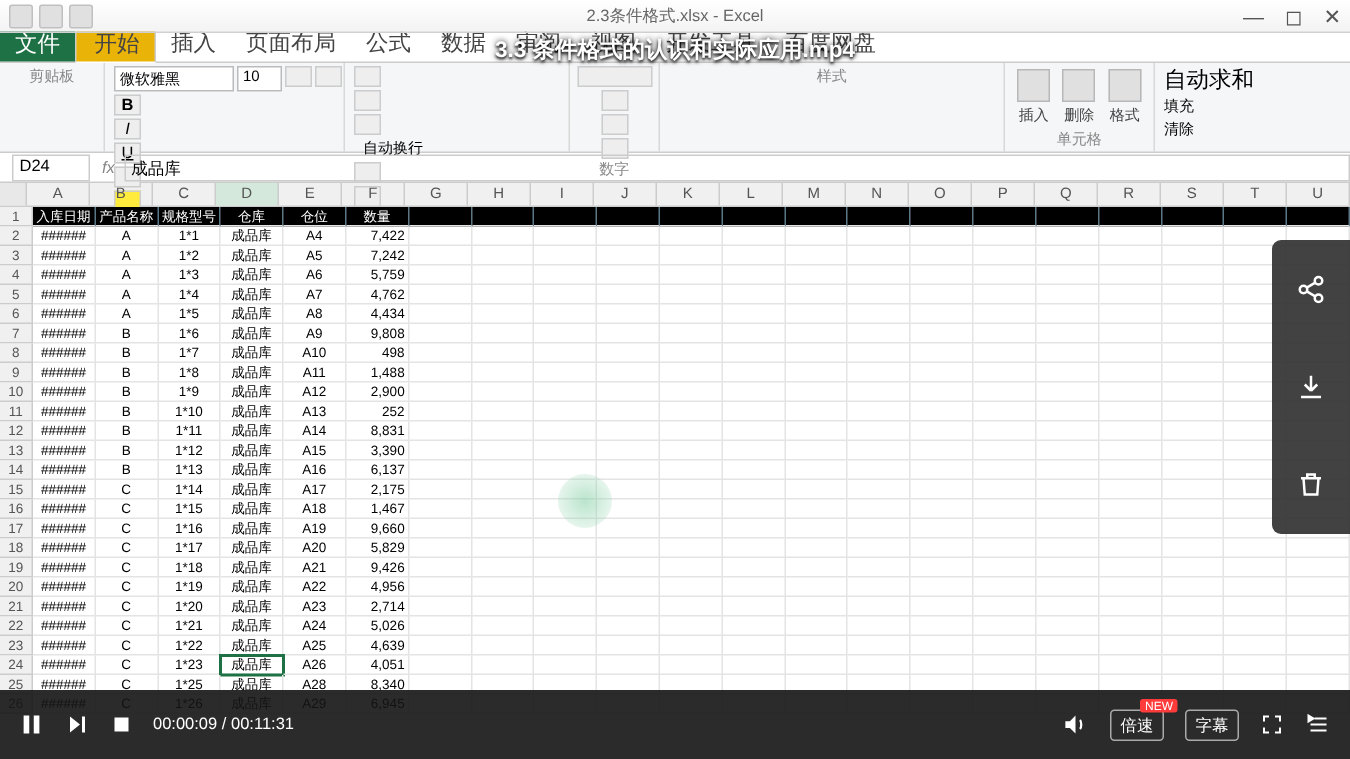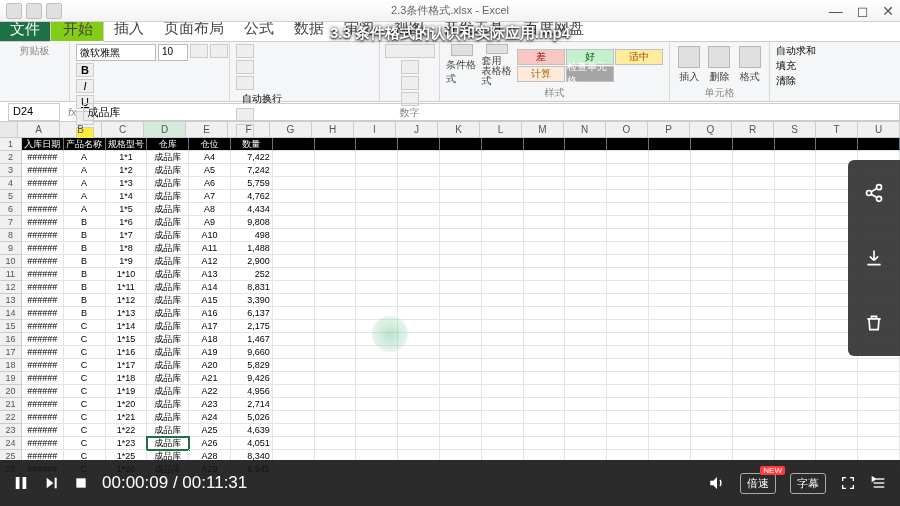--- a/index.html
+++ b/index.html
@@ -6,21 +6,21 @@
   body { width: 900px; height: 506px; overflow: hidden; font-family: "Microsoft YaHei", Arial, sans-serif; font-size: 11px; background: #fff; position: relative; }
   .titlebar { height: 22px; background: linear-gradient(#fff,#f3f3f3); display: flex; align-items: center; border-bottom: 1px solid #d0d0d0; position: relative; }
   .qat { display: flex; gap: 4px; margin-left: 6px; }
   .qat-btn { width: 16px; height: 16px; background: #e0e0e0; border: 1px solid #c0c0c0; border-radius: 2px; }
   .win-title { position: absolute; left: 50%; transform: translateX(-50%); color: #666; font-size: 11px; }
   .win-ctrls { position: absolute; right: 6px; display: flex; gap: 14px; color: #555; }
   .win-ctrls span { cursor: pointer; font-size: 14px; }
   .tabs { height: 20px; background: #fff; display: flex; align-items: flex-end; border-bottom: 1px solid #ccc; }
   .tab { padding: 3px 10px 2px; font-size: 15px; color: #444; cursor: pointer; }
   .tab.file { background: #1e7145; color: #fff; }
-  .tab.active { border: 1px solid #ccc; border-bottom: 1px solid #fff; margin-bottom: -1px; background: #84cc16; padding-left: 12px; }
+  .tab.active { border: 1px solid #ccc; border-bottom: 1px solid #fff; margin-bottom: -1px; background: #eab308; padding-left: 12px; }
   .video-overlay-title { position: absolute; top: 24px; left: 50%; transform: translateX(-50%); color: #fff; font-size: 15px; font-weight: 600; text-shadow: 0 1px 2px rgba(0,0,0,0.9), 0 0 4px rgba(0,0,0,0.9); z-index: 50; }
   .ribbon { height: 60px; background: #f5f6f7; border-bottom: 1px solid #ccc; display: flex; }
   .rgroup { border-right: 1px solid #d8d8d8; padding: 2px 6px 0; display: flex; flex-direction: column; justify-content: space-between; }
   .rgroup-body { flex: 1; display: flex; gap: 4px; align-items: center; }
   .rgroup-label { font-size: 10px; color: #888; text-align: center; padding-bottom: 1px; }
   .big-btn { width: 32px; height: 42px; display: flex; flex-direction: column; align-items: center; justify-content: center; font-size: 10px; color: #444; cursor: pointer; }
   .big-ico { width: 22px; height: 22px; background: #e0e0e0; border: 1px solid #b8b8b8; margin-bottom: 2px; }
   .mini-row { display: flex; gap: 2px; flex-direction: column; }
   .mini { width: 18px; height: 14px; background: #eee; border: 1px solid #ccc; cursor: pointer; }
   .font-box { width: 80px; height: 17px; border: 1px solid #bbb; background: #fff; font-size: 10px; padding: 1px 3px; }
@@ -40,21 +40,21 @@
   .row-h { width: 22px; background: #f0f0f0; border-right: 1px solid #ccc; border-bottom: 1px solid #ccc; text-align: center; font-size: 9px; color: #555; line-height: 13px; cursor: pointer; }
   .cell { width: 42px; border-right: 1px solid #e4e4e4; border-bottom: 1px solid #e4e4e4; font-size: 9px; line-height: 13px; padding: 0 2px; overflow: hidden; white-space: nowrap; text-align: center; }
   .cell.num { text-align: right; }
   .hdr-row .cell { background: #000000; color: #fff; border-right: 1px solid #5a7785; }
   .active-cell { outline: 2px solid #1e7145; outline-offset: -1px; }
   .pulse { position: absolute; width: 36px; height: 36px; border-radius: 50%; background: radial-gradient(circle, rgba(140,210,170,0.6), rgba(140,210,170,0.05)); left: 372px; top: 178px; pointer-events: none; }
   .side-panel { position: absolute; right: 0; top: 160px; width: 52px; height: 196px; background: rgba(50,50,50,0.92); border-radius: 6px 0 0 6px; display: flex; flex-direction: column; justify-content: space-around; align-items: center; color: #fff; z-index: 60; }
   .side-panel div { cursor: pointer; font-size: 18px; }
   .player { position: absolute; bottom: 0; left: 0; right: 0; height: 46px; background: rgba(20,20,20,0.9); display: flex; align-items: center; padding: 0 12px; color: #fff; z-index: 70; gap: 14px; }
   .pbtn { cursor: pointer; display: flex; align-items: center; }
-  .time { font-size: 17px; }
+  .time { font-size: 11px; }
   .spacer { flex: 1; }
   .chip { border: 1px solid #aaa; border-radius: 3px; padding: 2px 6px; font-size: 11px; cursor: pointer; position: relative; }
   .new-badge { position: absolute; top: -8px; right: -10px; background: #ff3b3b; color: #fff; font-size: 8px; padding: 0 3px; border-radius: 2px; }
   svg { display: block; }
 </style>
 </head>
 <body>
 
 <div class="titlebar">
   <div class="qat">
@@ -132,38 +132,20 @@
       <div class="mini" style="width:50px"></div>
       <div class="mini-row">
           <div class="mini"></div>
           <div class="mini"></div>
           <div class="mini"></div>
         </div>
     </div>
     <div class="rgroup-label">数字</div>
   </div>
   <div class="rgroup" style="width:230px">
-    <div class="rgroup-body">
-      <div class="big-btn">
-          <div class="big-ico"></div>
-          <span>条件格式</span>
-        </div>
-      <div class="big-btn">
-          <div class="big-ico"></div>
-          <span style="white-space:pre-line;line-height:1">套用
-表格格式</span>
-        </div>
-      <div id="style-chips" style="display:grid;grid-template-columns:repeat(3,48px);gap:1px">
-          <div class="style-cell" style="background: rgb(247, 199, 196); color: rgb(156, 0, 6);">差</div>
-          <div class="style-cell" style="background: rgb(198, 239, 206); color: rgb(0, 97, 0);">好</div>
-          <div class="style-cell" style="background: rgb(255, 235, 156); color: rgb(156, 87, 0);">适中</div>
-          <div class="style-cell" style="background: rgb(253, 234, 218); color: rgb(156, 101, 0);">计算</div>
-          <div class="style-cell" style="background: rgb(165, 165, 165); color: rgb(255, 255, 255);">检查单元格</div>
-        </div>
-    </div>
     <div class="rgroup-label">样式</div>
   </div>
   <div class="rgroup" style="width:100px">
     <div class="rgroup-body">
       <div class="big-btn">
           <div class="big-ico"></div>
           <span>插入</span>
         </div>
       <div class="big-btn">
           <div class="big-ico"></div>
@@ -171,21 +153,21 @@
         </div>
       <div class="big-btn">
           <div class="big-ico"></div>
           <span>格式</span>
         </div>
     </div>
     <div class="rgroup-label">单元格</div>
   </div>
   <div class="rgroup" style="width:90px;border-right:none">
     <div class="rgroup-body" style="flex-direction:column;gap:1px;align-items:flex-start">
-      <div style="font-size:10px">自动求和</div>
+      <div style="font-size:15px">自动求和</div>
       <div style="font-size:10px">填充</div>
       <div style="font-size:10px">清除</div>
     </div>
     <div class="rgroup-label">&nbsp;</div>
   </div>
 </div>
 
 <div class="fx-bar">
   <div class="name-box">D24</div>
   <span class="fx-lbl">fx</span>

